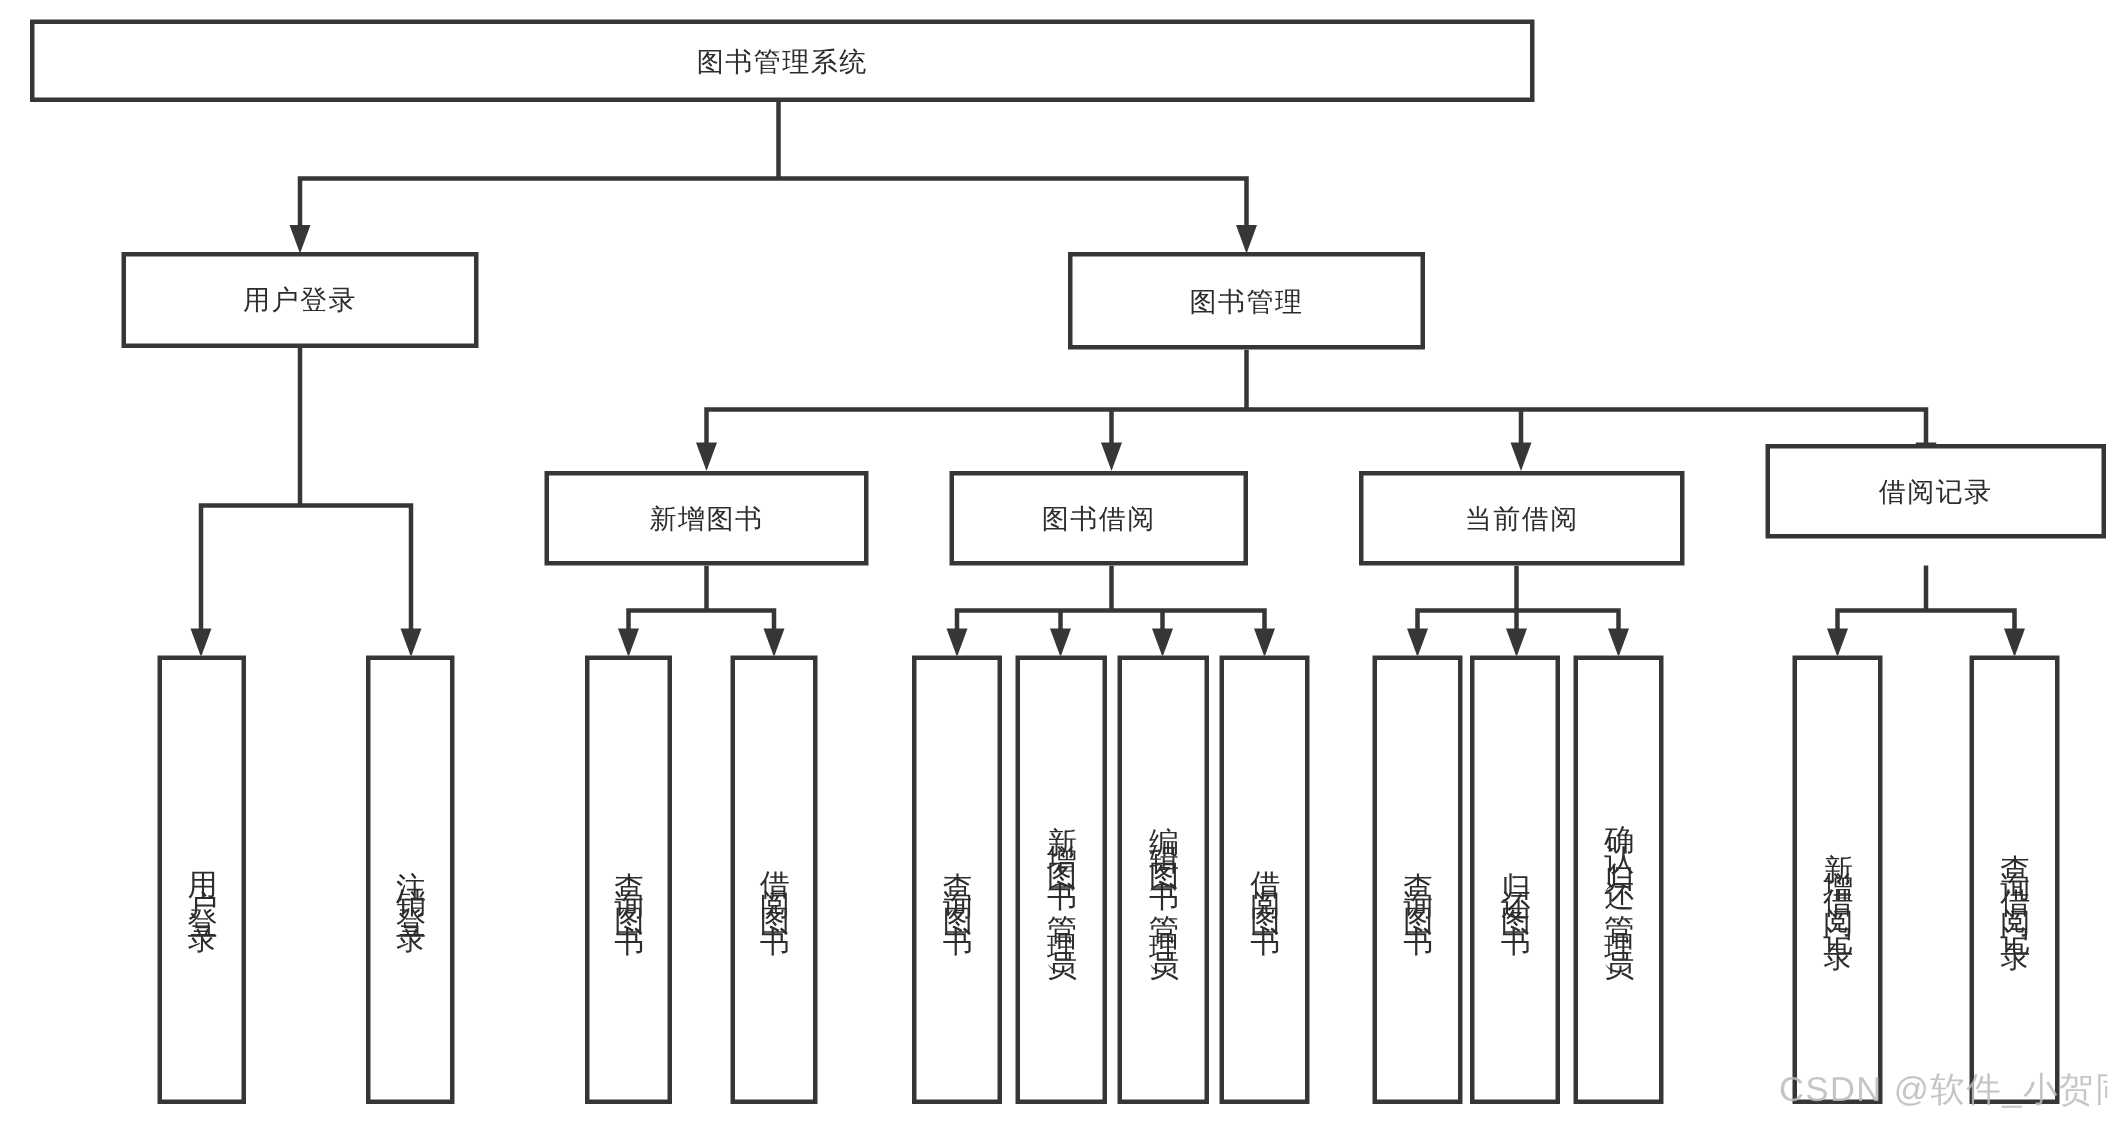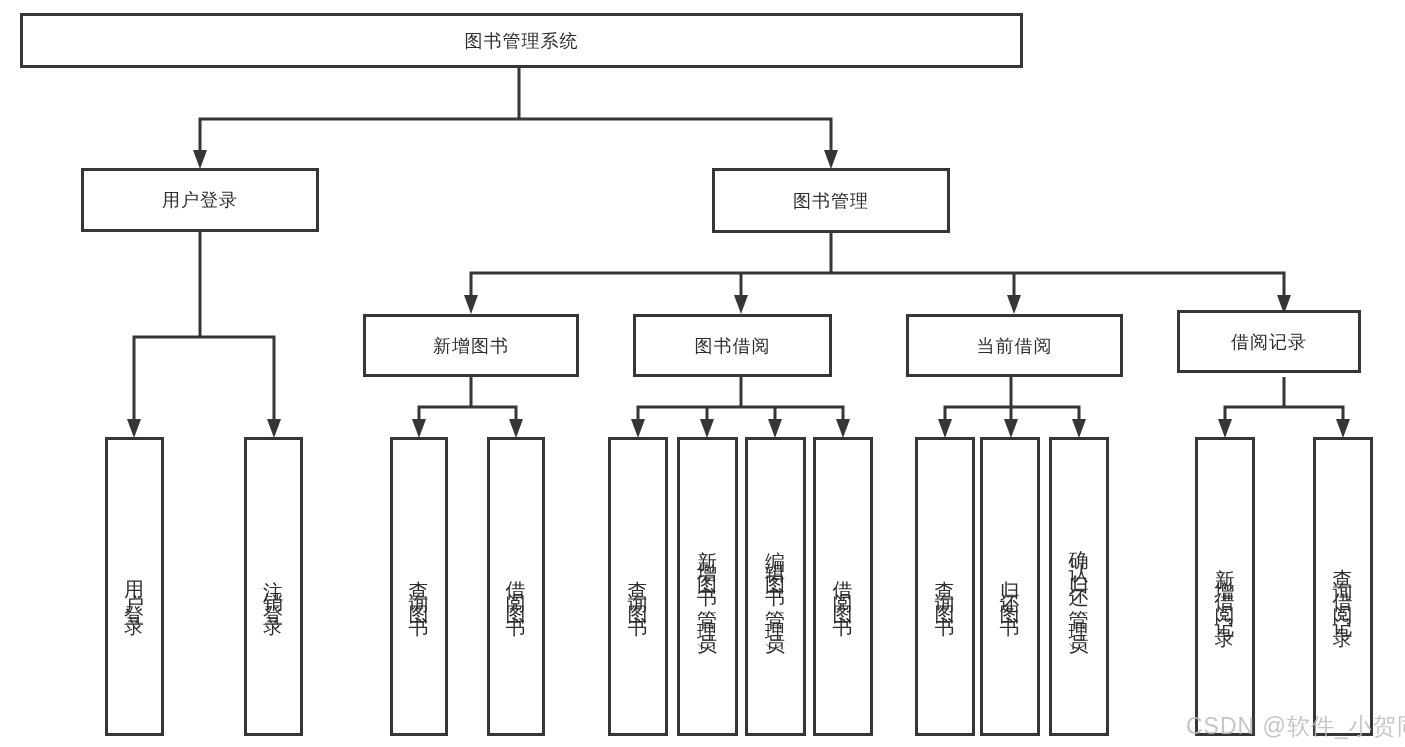--- a/index.html
+++ b/index.html
@@ -111,21 +111,21 @@
   </svg>
 
   <div class="box" style="left:20px;top:13px;width:1003px;height:55px">图书管理系统</div>
 
   <div class="box" style="left:81px;top:168px;width:238px;height:64px">用户登录</div>
   <div class="box" style="left:712px;top:168px;width:238px;height:65px">图书管理</div>
 
   <div class="box" style="left:363px;top:314px;width:216px;height:63px">新增图书</div>
   <div class="box" style="left:633px;top:314px;width:199px;height:63px">图书借阅</div>
   <div class="box" style="left:906px;top:314px;width:217px;height:63px">当前借阅</div>
-  <div class="box" style="left:1177px;top:310px;width:184px;height:63px">借阅记录</div>
+  <div class="box" style="left:1177px;top:296px;width:227px;height:63px">借阅记录</div>
 
   <div class="box vbox" style="left:105px;width:59px">用户登录</div>
   <div class="box vbox" style="left:244px;width:59px">注销登录</div>
 
   <div class="box vbox" style="left:390px;width:58px">查询图书</div>
   <div class="box vbox" style="left:487px;width:58px">借阅图书</div>
 
   <div class="box vbox" style="left:608px;width:60px">查询图书</div>
   <div class="box vbox" style="left:677px;width:61px">新增图书（管理员）</div>
   <div class="box vbox" style="left:745px;width:61px">编辑图书（管理员）</div>

